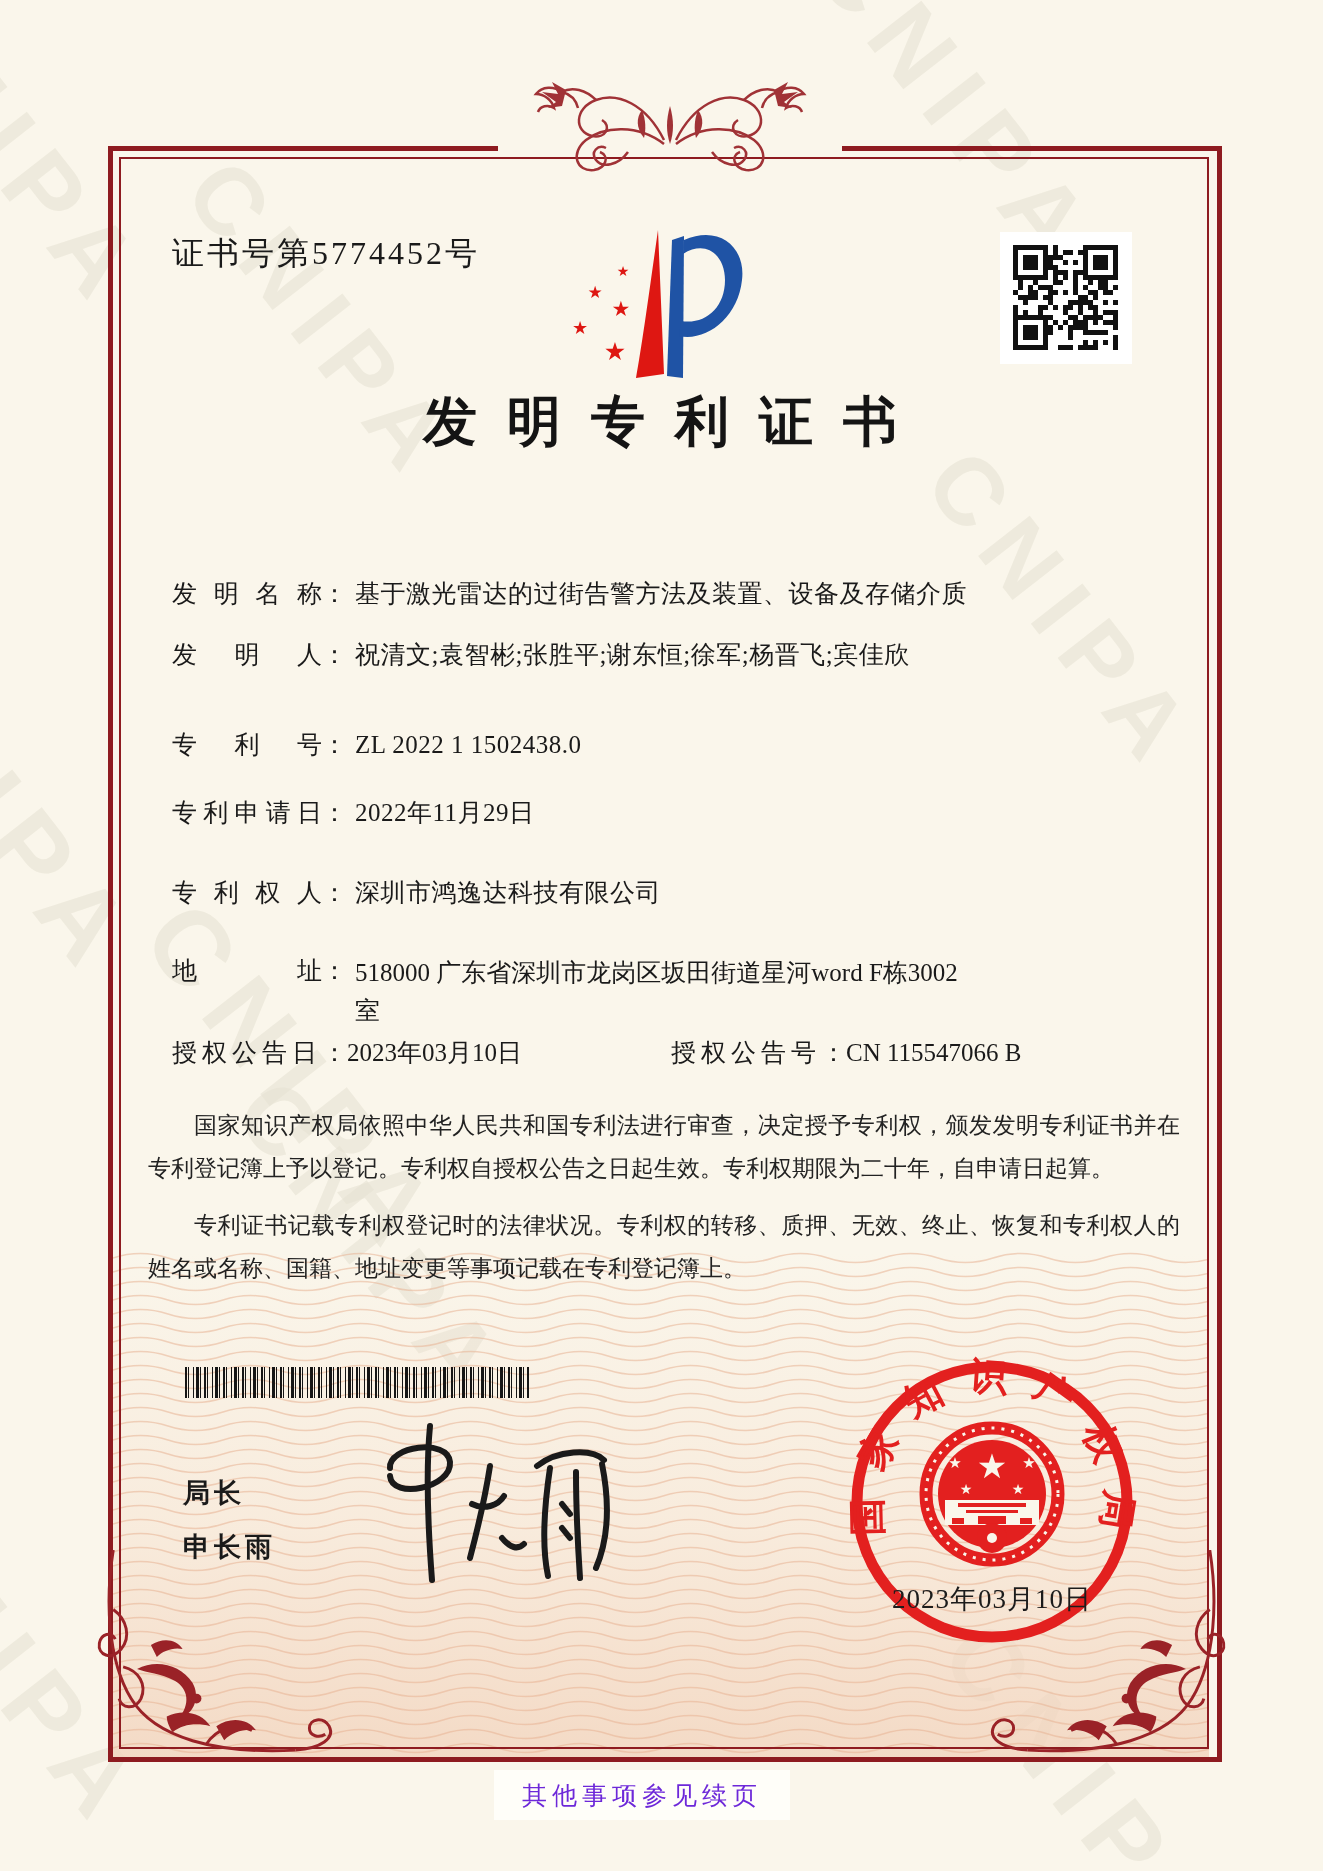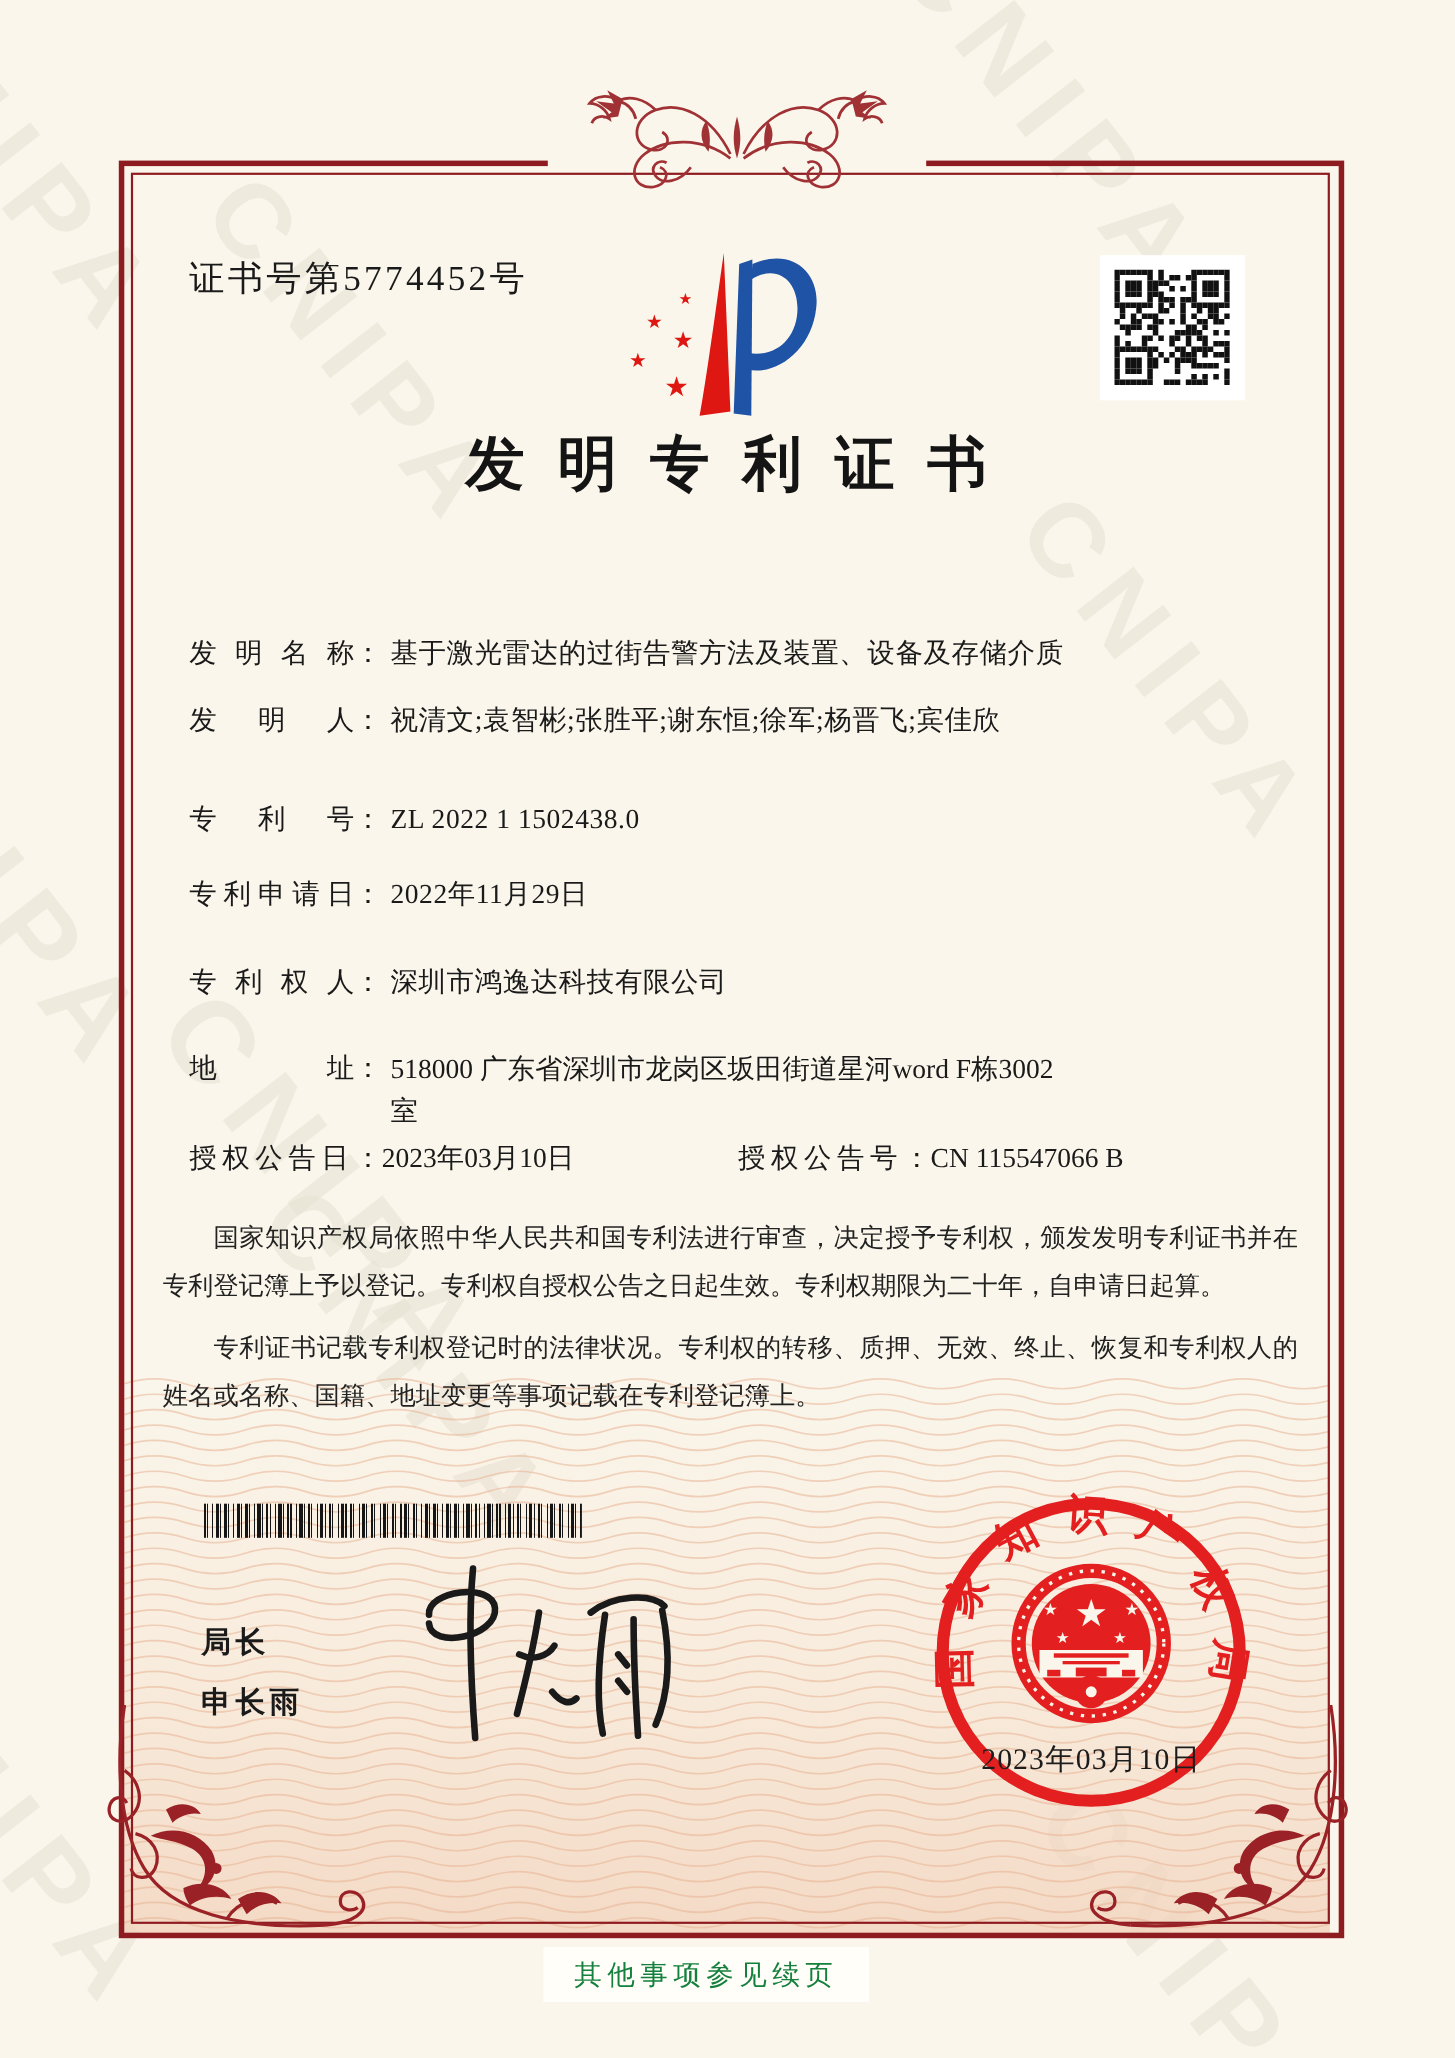--- a/index.html
+++ b/index.html
@@ -51,21 +51,21 @@
   .director-name{position:absolute;left:183px;top:1529px;font-size:27px;font-weight:600;
       font-family:"Liberation Sans","DejaVu Sans",sans-serif;letter-spacing:4px;}
   .signature{position:absolute;left:352px;top:1408px;}
   
   .seal{position:absolute;left:842px;top:1352px;}
   .seal-date{position:absolute;left:852px;top:1581px;width:280px;text-align:center;
       font-size:27px;color:#1c1c1c;letter-spacing:1px;}
   
   .page-indicator{position:absolute;left:108px;top:1708px;width:1104px;text-align:center;font-size:20px;}
   .continuation{position:absolute;left:494px;top:1770px;width:296px;height:50px;background:#fffef9;
-      display:flex;align-items:center;justify-content:center;font-size:25px;letter-spacing:5px;color:#15803d;}
+      display:flex;align-items:center;justify-content:center;font-size:25px;letter-spacing:5px;color:#6d28d9;}
 </style>
 </head>
 <body>
 
 <div class="page">
 
   <div id="wm-layer">
       <span class="wm" style="left: -70px; top: -50px; font-size: 100px;">CNIPA</span>
       <span class="wm" style="left: 880px; top: -90px; font-size: 100px;">CNIPA</span>
       <span class="wm" style="left: 250px; top: 140px; font-size: 95px;">CNIPA</span>

